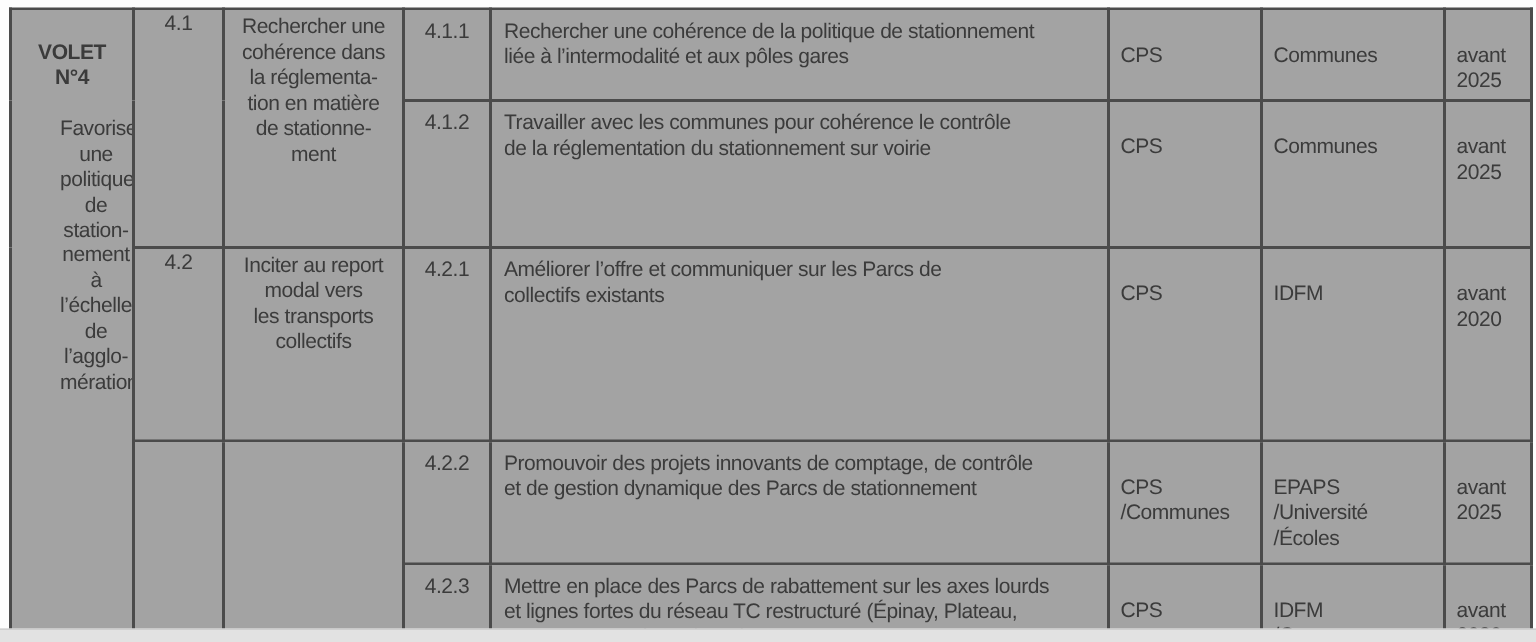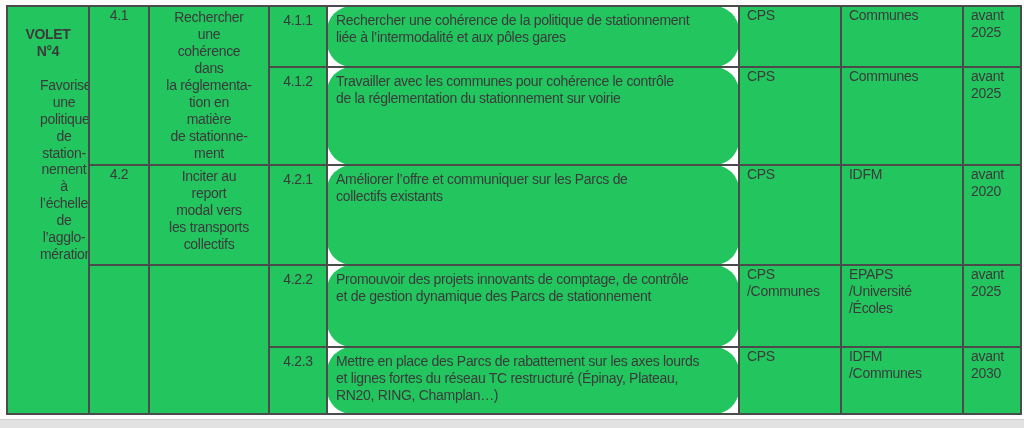--- a/index.html
+++ b/index.html
@@ -23,59 +23,59 @@
   }
   table.plan {
     position: absolute;
     top: 5px; left: 6px;
     width: 1014px;
     border-collapse: collapse;
     table-layout: fixed;
   }
   table.plan td {
     border: 2px solid #4b4b4b;
-    background: #22c55e;
+    background: #a3a3a3;
     color: #3b3b3b;
     font-size: 14px;
     line-height: 1.21;
     letter-spacing: -0.3px;
     vertical-align: top;
     white-space: pre-line;
     overflow: hidden;
   }
   tr.r1 { height: 61px; }
   tr.r2 { height: 98px; }
-  tr.r3 { height: 100px; }
+  tr.r3 { height: 129px; }
   tr.r4 { height: 82px; }
   tr.r5 { height: 67px; }
 
   td.volet-cell {
     vertical-align: middle;
     text-align: center;
     padding: 2px 0;
   }
   .volet-title { font-weight: bold; white-space: pre-line; }
   .volet-subtitle { white-space: pre-line; margin-left: 32px; }
 
   td.group-code-cell {
     vertical-align: middle;
     text-align: center;
   }
   td.group-label-cell {
     vertical-align: middle;
     text-align: center;
-    padding: 2px 16px;
+    padding: 2px 3px;
   }
   td.action-code-cell {
     text-align: center;
     padding-top: 5px;
     margin-left: 30px;
   }
-  td.action-desc-cell { padding: 5px 8px 4px 8px; border-radius: 25px; }
-  td.pilot-cell, td.partner-cell, td.deadline-cell { padding: 0 7px 4px 7px; }
+  td.action-desc-cell { padding: 5px 8px 4px 8px; }
+  td.pilot-cell, td.partner-cell, td.deadline-cell { padding: 21px 7px 4px 7px; }
 </style>
 </head>
 <body>
 
 <div class="page">
 
   <table class="plan">
     <colgroup>
       <col style="width:82px">
       <col style="width:60px">

